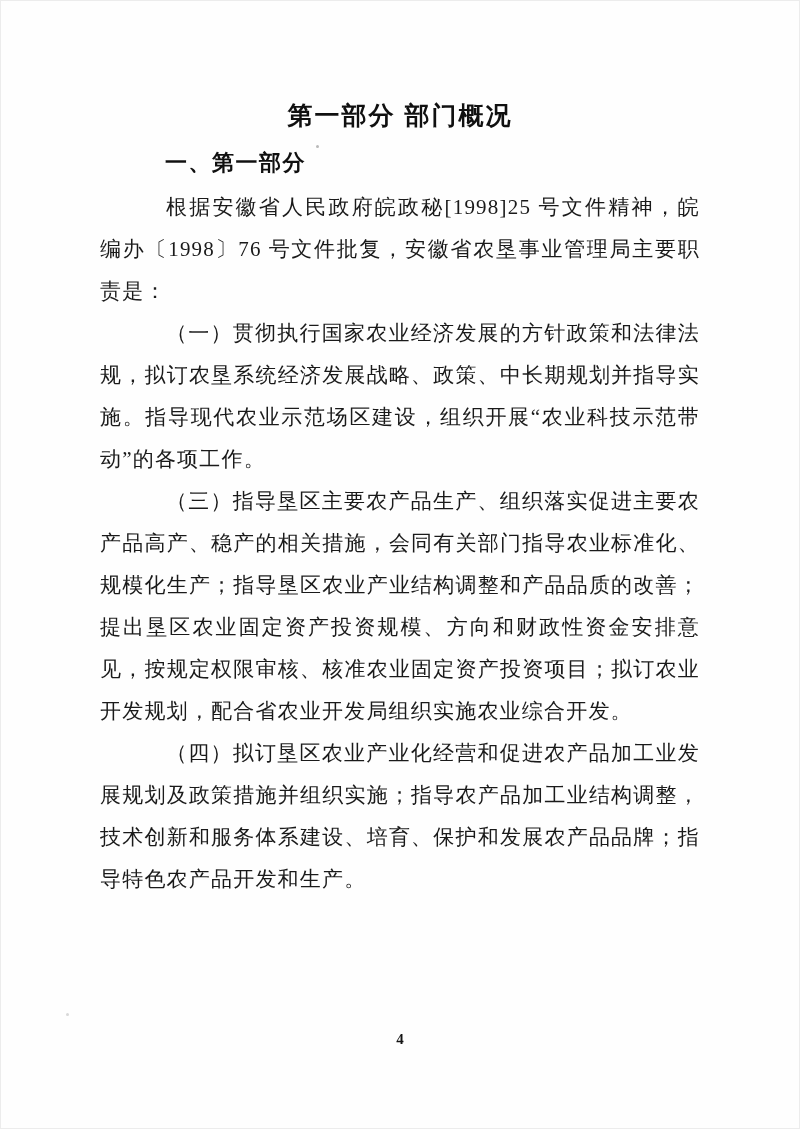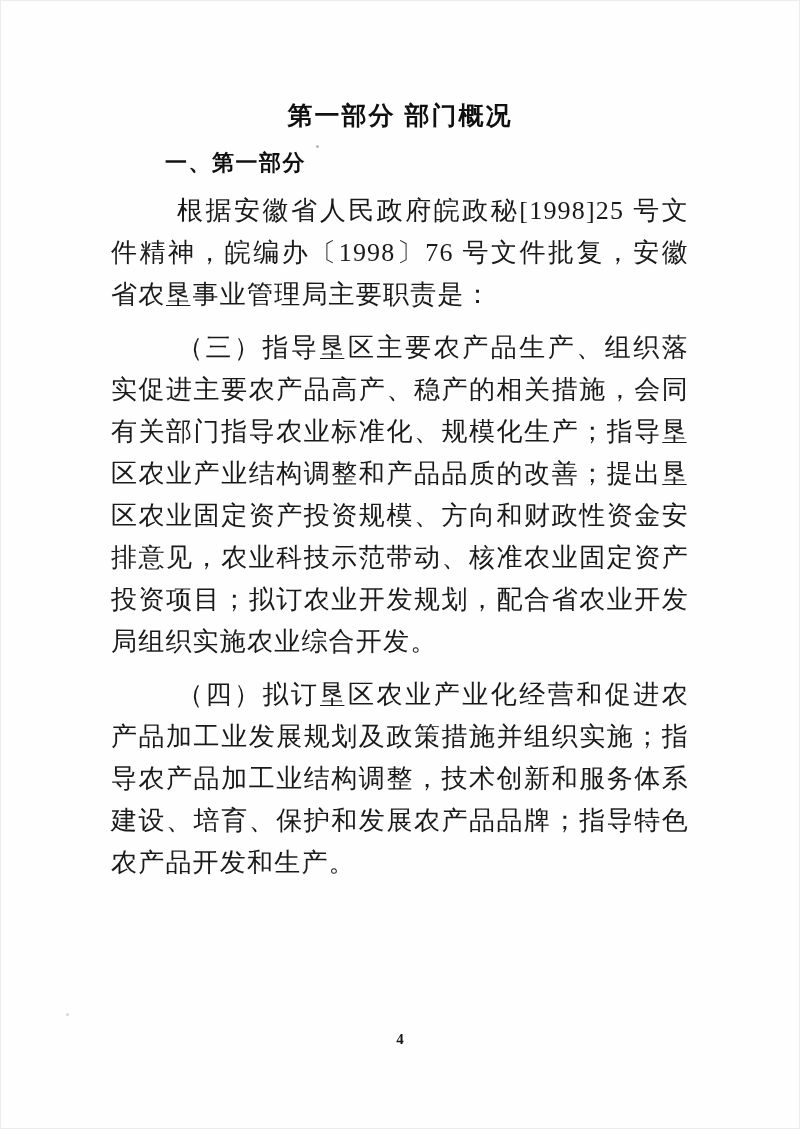--- a/index.html
+++ b/index.html
@@ -43,22 +43,22 @@
     font-size: 22px;
     line-height: 32px;
     letter-spacing: 1.5px;
     text-indent: 65px;
     color: #101010;
   }
   .body-text {
     margin-top: 7px;
   }
   .body-text p {
-    margin: 11px;
-    font-size: 26px;
+    margin: 0;
+    font-size: 21px;
     line-height: 42px;
     letter-spacing: 1.2px;
     text-align: justify;
     text-justify: inter-character;
     text-indent: 66px;
     color: #1a1a1a;
   }
   .page-number {
     position: absolute;
     top: 1030px;
@@ -80,20 +80,21 @@
 </style>
 </head>
 <body>
 
 <div class="page">
   <div class="content">
     <h1 class="doc-title">第一部分 部门概况</h1>
     <h2 class="section-heading">一、第一部分</h2>
     <div class="body-text">
         <p>根据安徽省人民政府皖政秘[1998]25 号文件精神，皖编办〔1998〕76 号文件批复，安徽省农垦事业管理局主要职责是：</p>
-        <p>（三）指导垦区主要农产品生产、组织落实促进主要农产品高产、稳产的相关措施，会同有关部门指导农业标准化、规模化生产；指导垦区农业产业结构调整和产品品质的改善；提出垦区农业固定资产投资规模、方向和财政性资金安排意见，农业科技示范带动、核准农业固定资产投资项目；拟订农业开发规划，配合省农业开发局组织实施农业综合开发。</p>
+        <p>（一）贯彻执行国家农业经济发展的方针政策和法律法规，拟订农垦系统经济发展战略、政策、中长期规划并指导实施。指导现代农业示范场区建设，组织开展“农业科技示范带动”的各项工作。</p>
+        <p>（三）指导垦区主要农产品生产、组织落实促进主要农产品高产、稳产的相关措施，会同有关部门指导农业标准化、规模化生产；指导垦区农业产业结构调整和产品品质的改善；提出垦区农业固定资产投资规模、方向和财政性资金安排意见，按规定权限审核、核准农业固定资产投资项目；拟订农业开发规划，配合省农业开发局组织实施农业综合开发。</p>
         <p>（四）拟订垦区农业产业化经营和促进农产品加工业发展规划及政策措施并组织实施；指导农产品加工业结构调整，技术创新和服务体系建设、培育、保护和发展农产品品牌；指导特色农产品开发和生产。</p>
       </div>
   </div>
   <div class="page-number">4</div>
   <div class="speck speck-1"></div>
   <div class="speck speck-2"></div>
 </div>
 
 </body></html>

